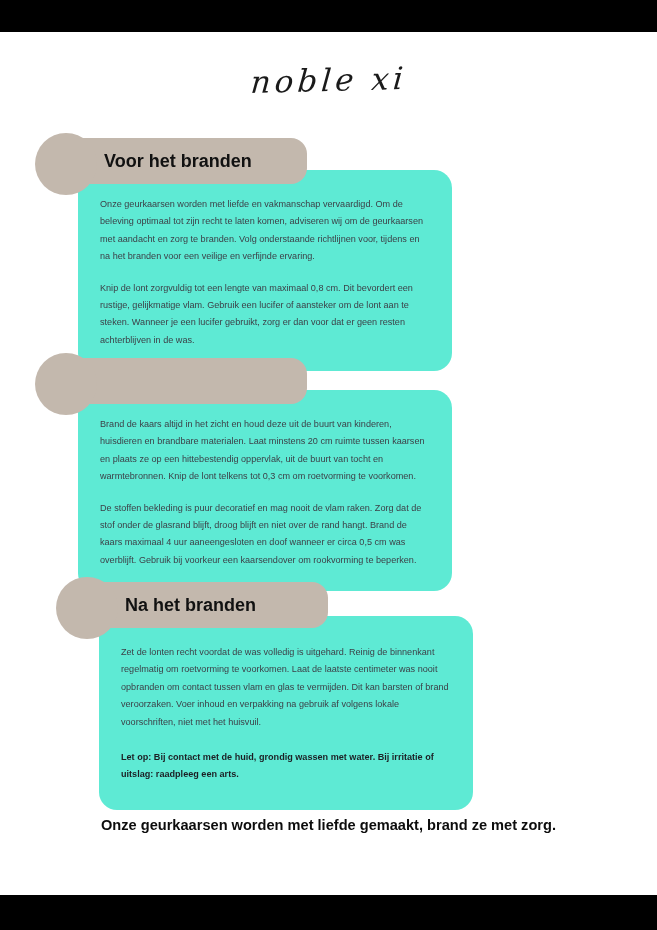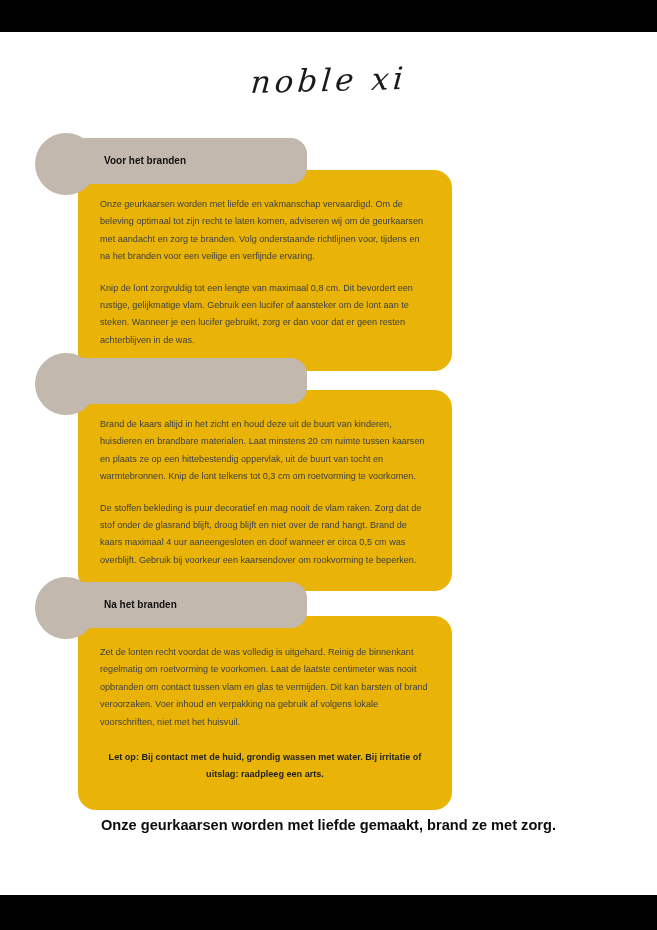--- a/index.html
+++ b/index.html
@@ -55,21 +55,21 @@
   }
 
   
   .section {
     position: absolute;
     left: 0;
     width: 657px;
   }
   .sec1 { top: 138px; }
   .sec2 { top: 358px; }
-  .sec3 { top: 582px; }
+  .sec3 { top: 582px; padding-left: 21px; }
 
   
   .pill {
     position: relative;
     margin-left: 44px;
     width: 263px;
     height: 46px;
     background: #c3b8ad;
     border-radius: 16px;
     z-index: 3;
@@ -83,53 +83,52 @@
     background: #c3b8ad;
     border-radius: 50%;
     z-index: 2;
   }
   .pill-label {
     position: absolute;
     left: 60px;
     top: 0;
     height: 46px;
     line-height: 46px;
-    font-size: 10px;
+    font-size: 18px;
     font-weight: bold;
     color: #111111;
     z-index: 4;
     white-space: nowrap;
   }
 
   
   .card {
     position: relative;
     margin-left: 78px;
     margin-top: -14px;
     width: 374px;
-    background: #eab308;
+    background: #5eead4;
     border-radius: 18px;
     padding: 26px 22px 22px 22px;
     z-index: 1;
   }
   .sec2 .card { margin-top: -14px; }
   .sec3 .card { margin-top: -12px; padding: 28px 22px 26px 22px; }
 
   .para {
     font-size: 9.1px;
     line-height: 17.4px;
     color: #3c4148;
     margin: 0 0 14px 0;
   }
   .para:last-child { margin-bottom: 0; }
   .para.warn {
     font-weight: bold;
     color: #1c1f24;
     margin-top: 18px;
-    text-align: center;
   }
 
   
   .footer {
     position: absolute;
     left: 0;
     top: 817px;
     width: 657px;
     text-align: center;
     font-size: 14.6px;

